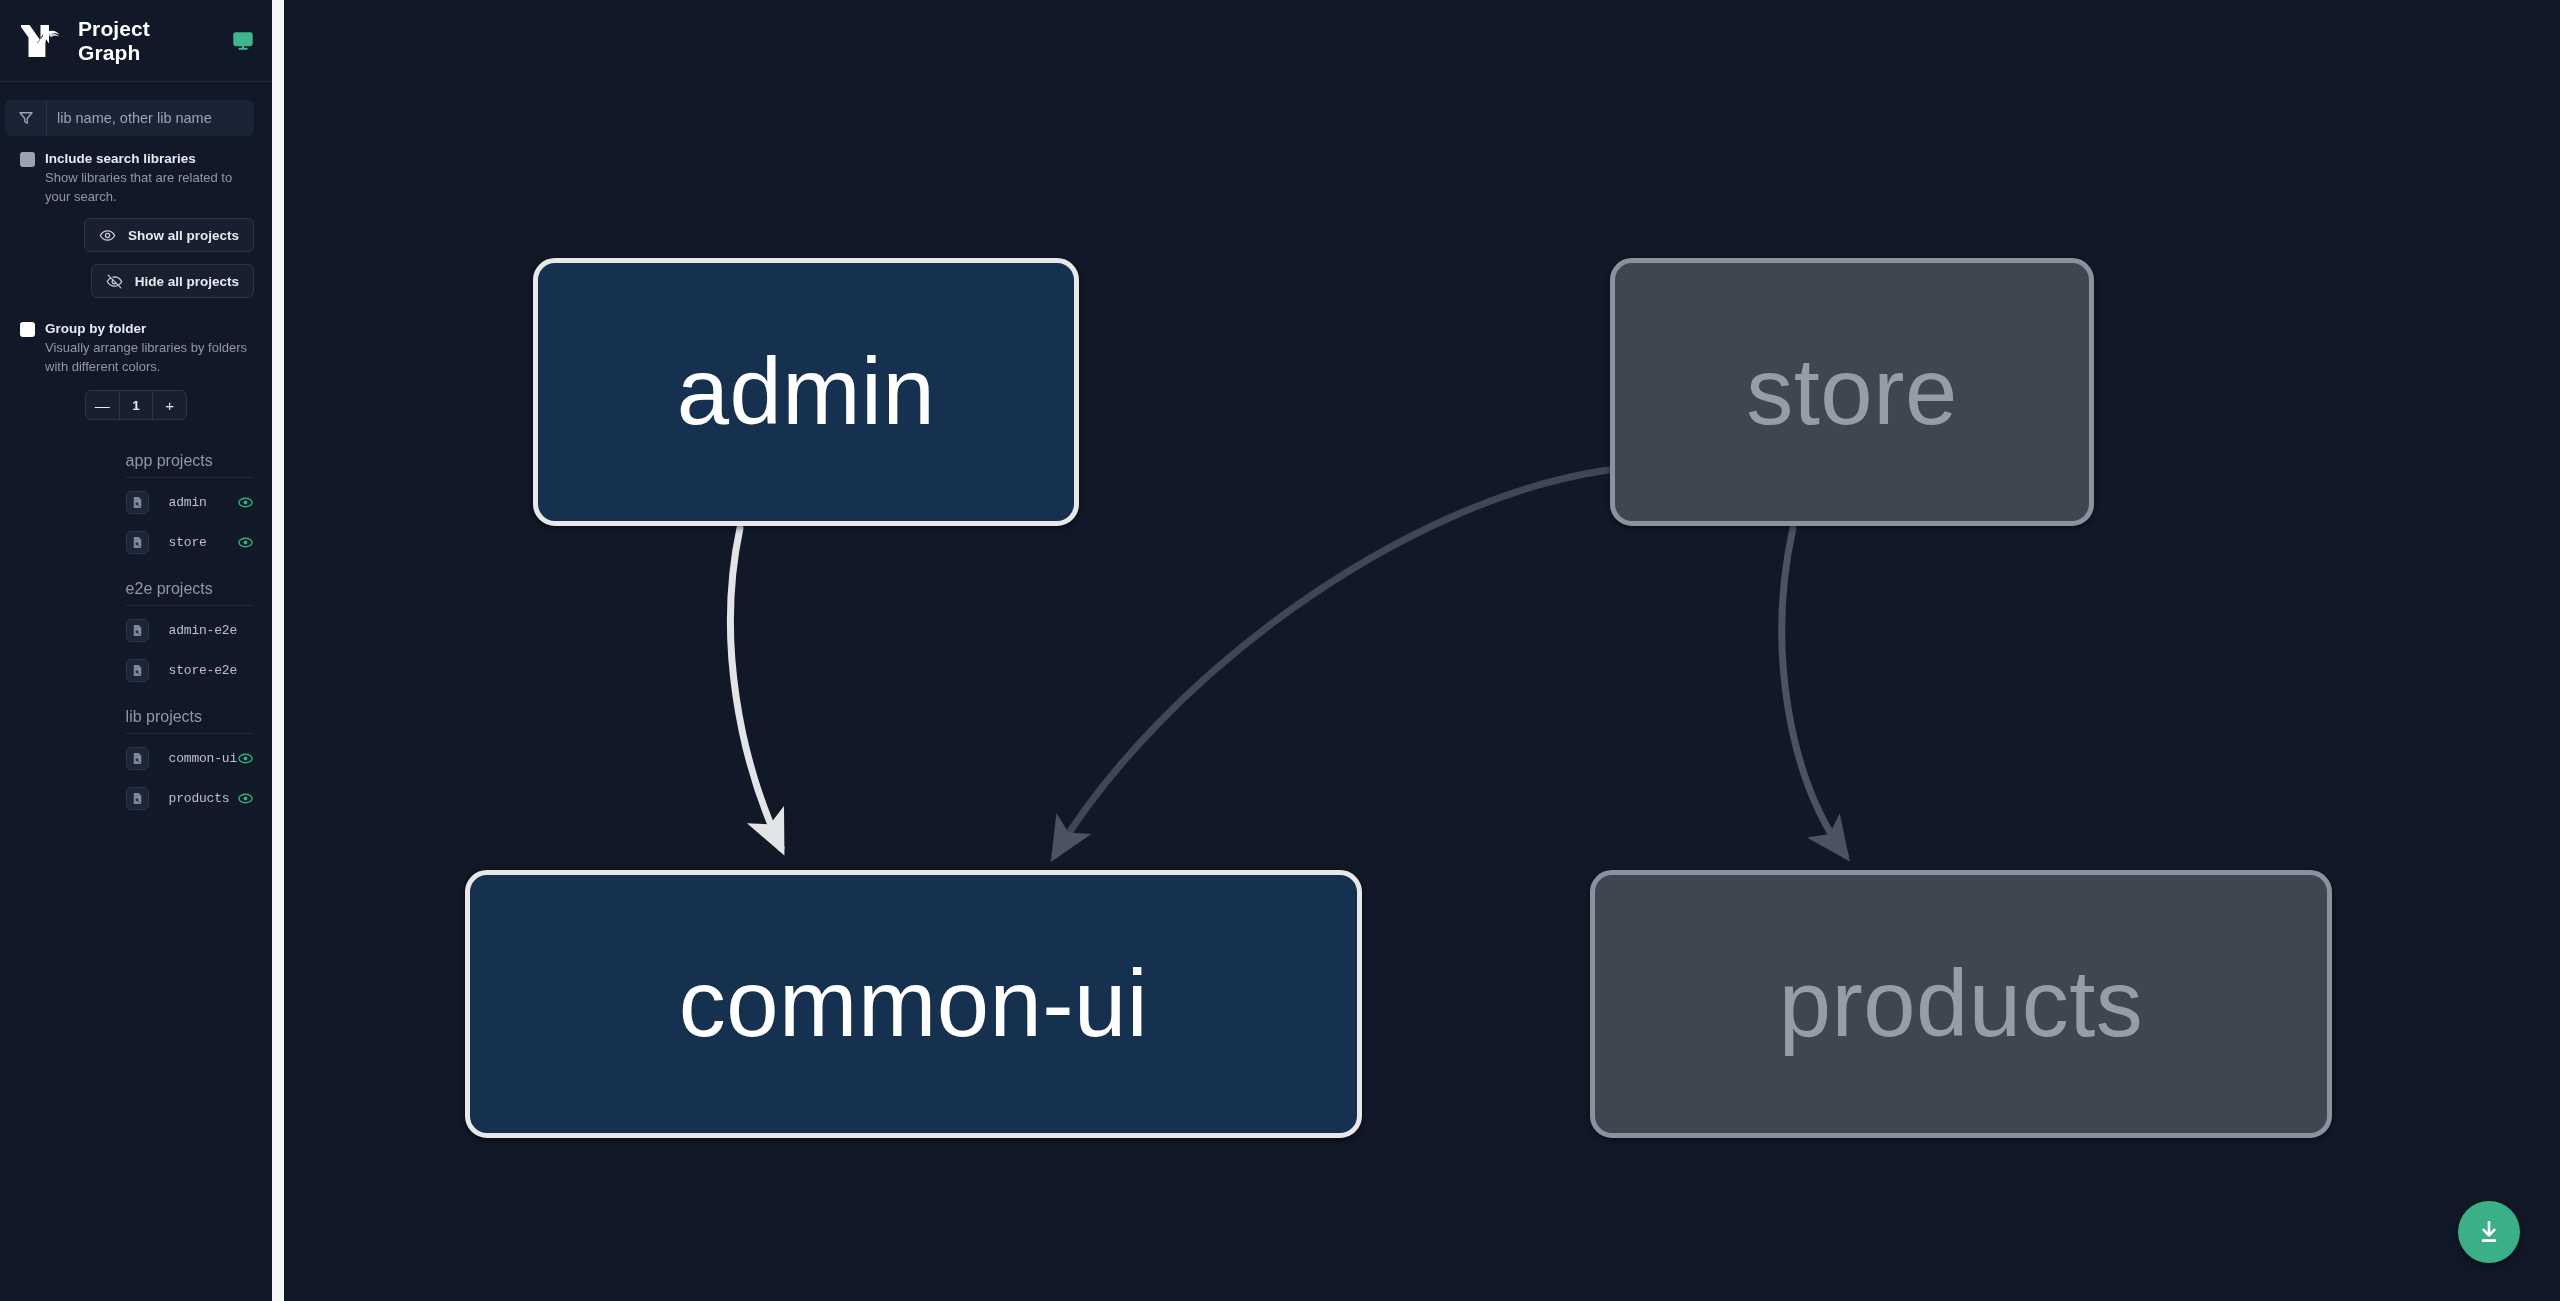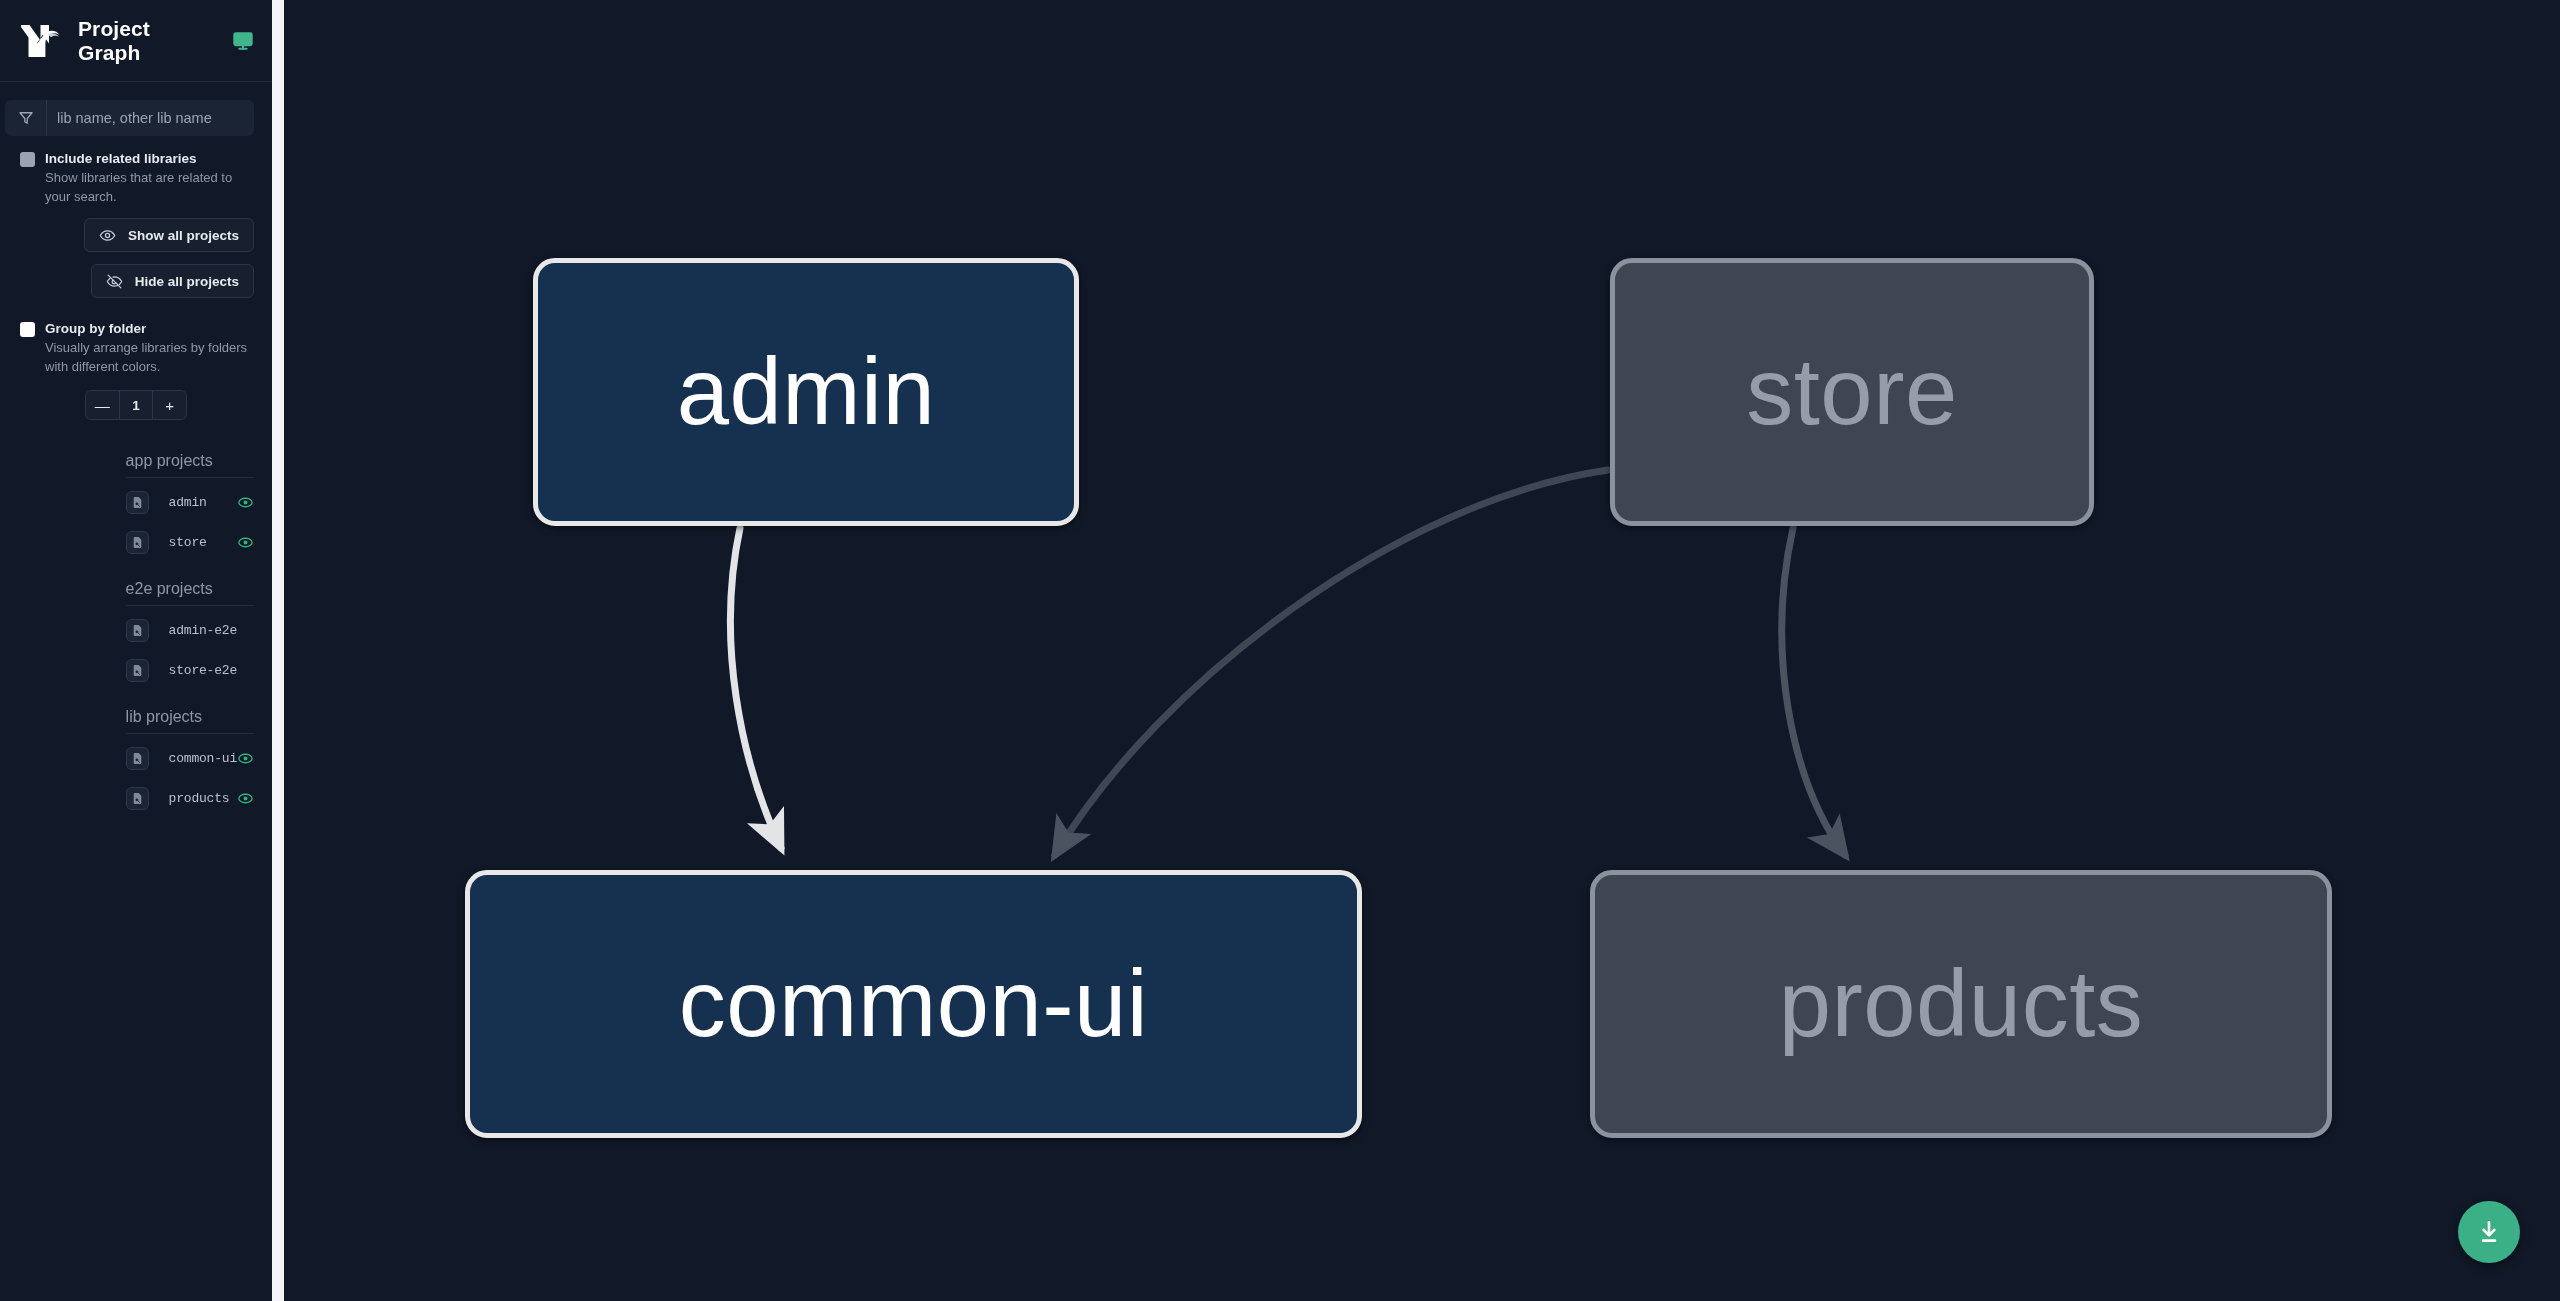--- a/index.html
+++ b/index.html
@@ -229,21 +229,21 @@
         <svg viewBox="0 0 24 24" fill="none" stroke="currentColor" stroke-width="1.8" stroke-linecap="round" stroke-linejoin="round" style="width:18px;height:18px;">
           <path d="M4 5h16l-6.4 7.6V19l-3.2-2v-4.4z"></path>
         </svg>
       </div>
       <input id="search-input" type="text" value="" placeholder="lib name, other lib name" style="">
     </div>
 
     <div class="opt-row">
       <div class="cbx gray"></div>
       <div class="opt-body">
-        <div class="opt-title">Include related libraries</div>
+        <div class="opt-title">Include search libraries</div>
         <div class="opt-desc">Show libraries that are related to your search.</div>
       </div>
     </div>
 
     <button class="side-btn">
       <svg viewBox="0 0 24 24" fill="none" stroke="currentColor" stroke-width="1.8" stroke-linecap="round" stroke-linejoin="round">
         <path d="M1.8 12S5.5 5.4 12 5.4 22.2 12 22.2 12 18.5 18.6 12 18.6 1.8 12 1.8 12z"></path>
         <circle cx="12" cy="12" r="2.9"></circle>
       </svg>
       <span>Show all projects</span>

